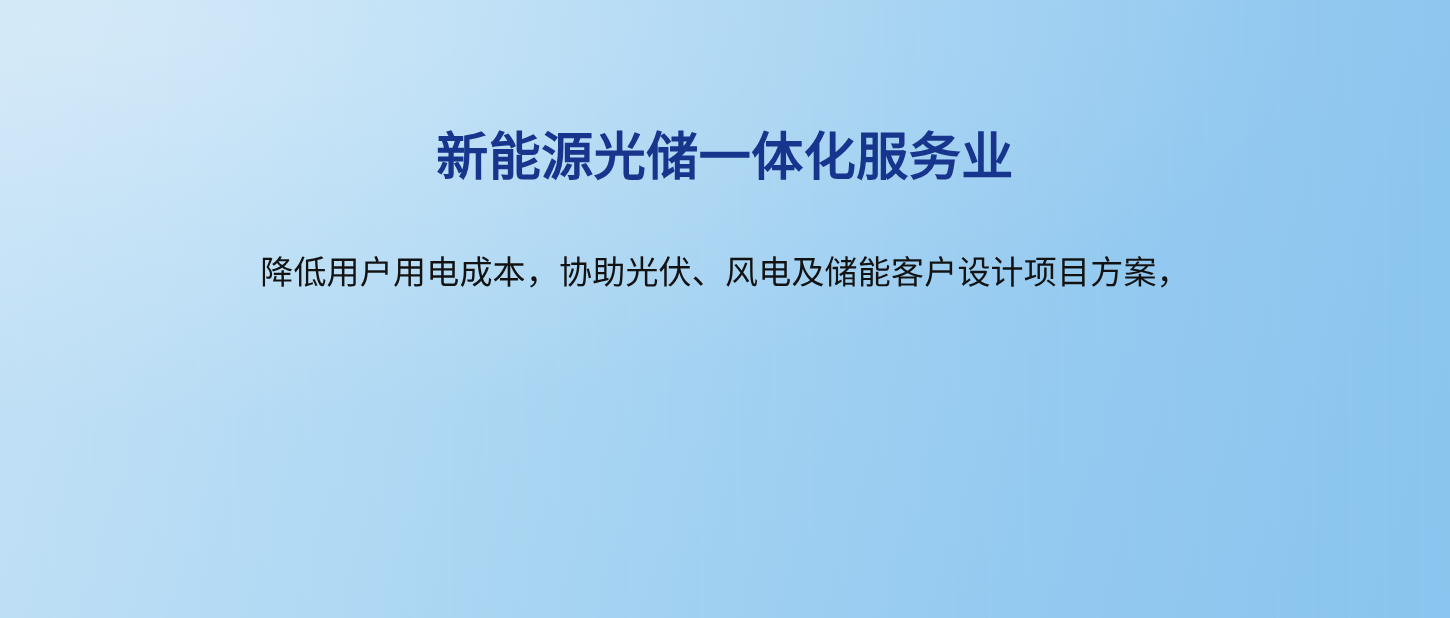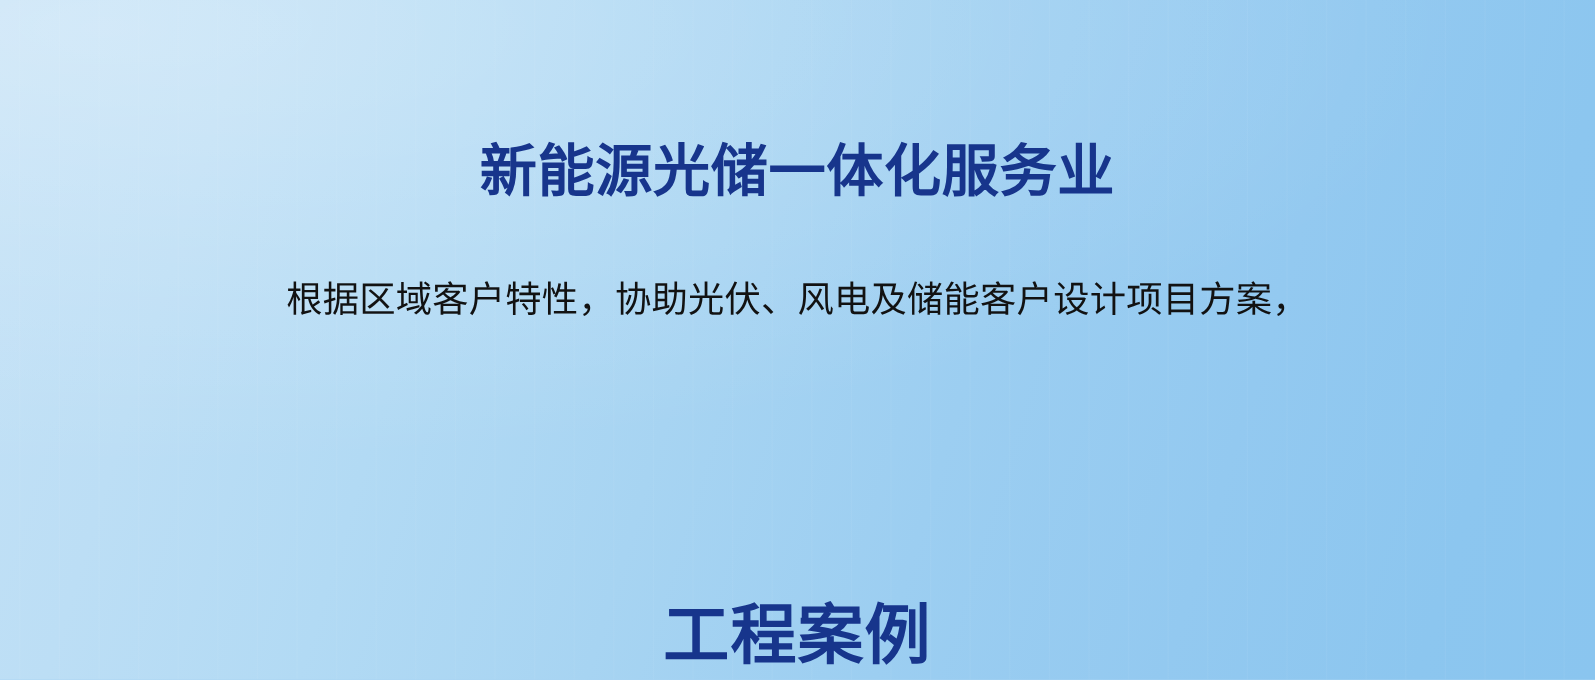--- a/index.html
+++ b/index.html
@@ -122,19 +122,18 @@
 </style>
 </head>
 <body>
 
 <div class="page">
   <div class="content">
 
     <h1 class="section-title">新能源光储一体化服务业</h1>
 
     <p class="section-desc">
-      <span class="desc-line">根据区域客户特性，协助光伏、风电及储能客户设计项目方案，</span>
+      <span class="desc-line">降低用户用电成本，协助光伏、风电及储能客户设计项目方案，</span>
     </p>
 
-    <h2 class="case-heading">工程案例</h2>
 
   </div>
 </div>
 
 </body></html>

